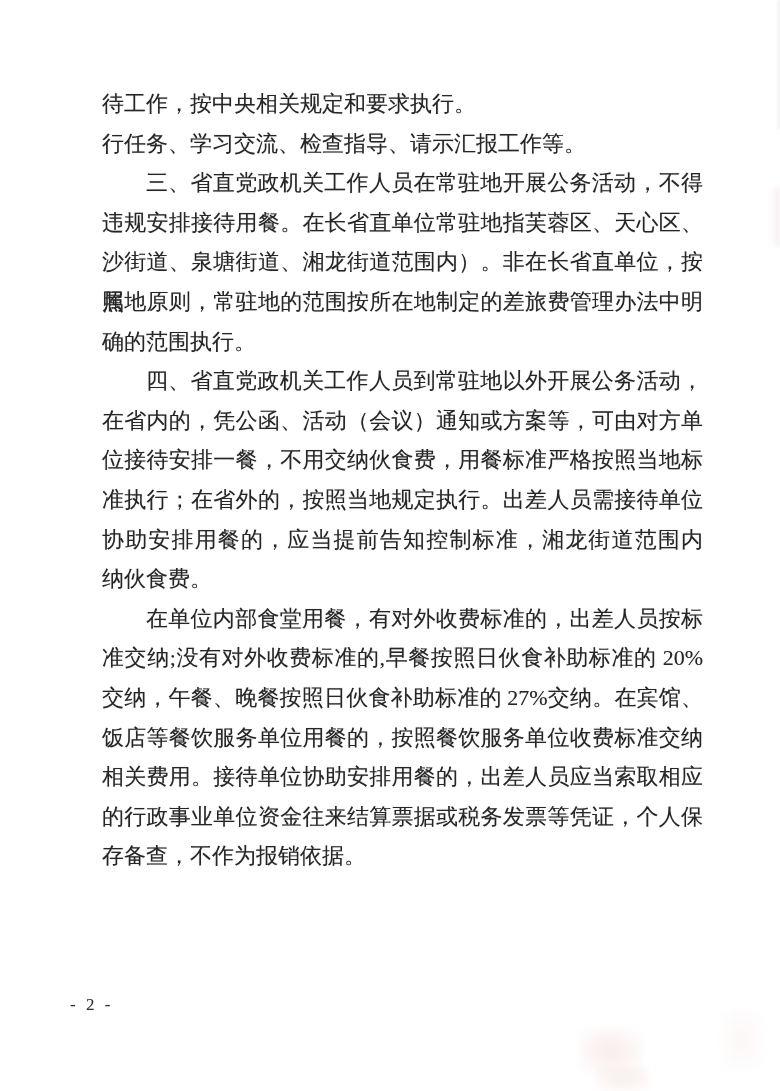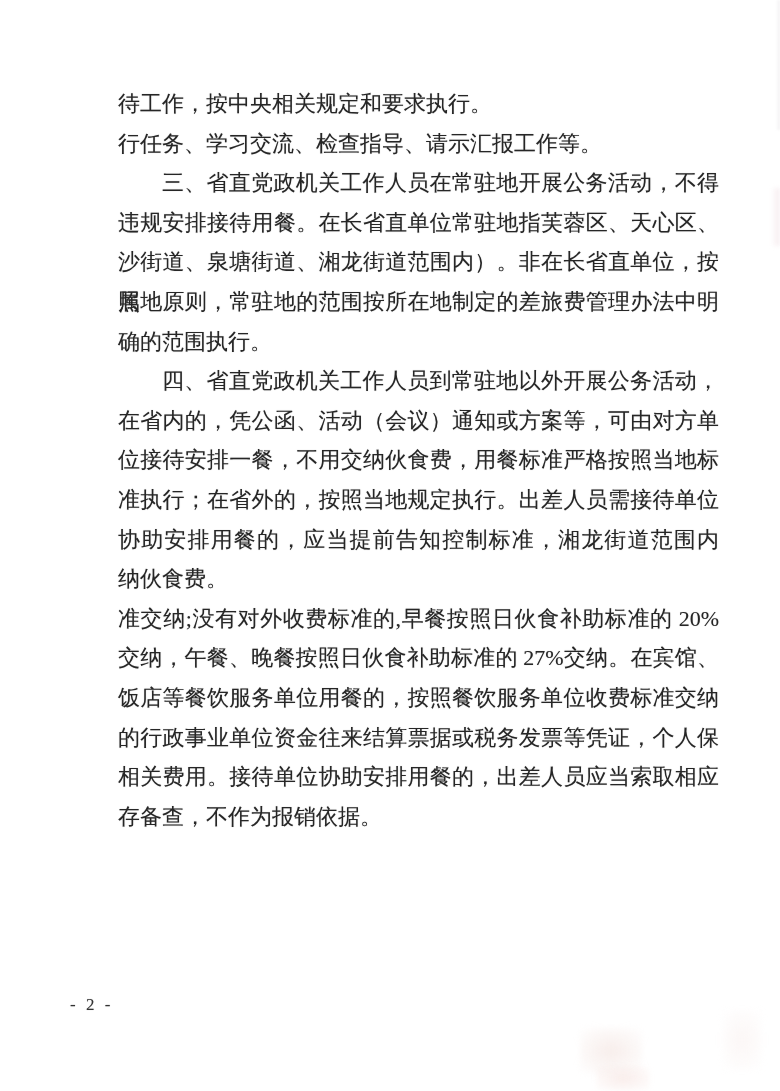--- a/index.html
+++ b/index.html
@@ -11,21 +11,21 @@
     position: relative;
     width: 780px;
     height: 1091px;
     background: #ffffff;
     overflow: hidden;
     font-family: "Liberation Serif", "DejaVu Serif", serif;
   }
   
   .textblock {
     position: absolute;
-    left: 118px;
+    left: 102px;
     top: 84px;
     width: 601px;
     font-size: 22px;
     line-height: 39.6px;
     color: #262626;
     text-shadow: 0 0 1px rgba(40,40,40,0.35);
     letter-spacing: 0;
   }
   .line {
     text-align: justify;
@@ -108,25 +108,26 @@
     <div class="line">违规安排接待用餐。在长省直单位常驻地指芙蓉区、天心区、</div>
     <div class="line">沙街道、泉塘街道、湘龙街道范围内）。非在长省直单位，按照</div>
     <div class="line">属地原则，常驻地的范围按所在地制定的差旅费管理办法中明</div>
     <div class="line end">确的范围执行。</div>
     <div class="line ind">四、省直党政机关工作人员到常驻地以外开展公务活动，</div>
     <div class="line">在省内的，凭公函、活动（会议）通知或方案等，可由对方单</div>
     <div class="line">位接待安排一餐，不用交纳伙食费，用餐标准严格按照当地标</div>
     <div class="line">准执行；在省外的，按照当地规定执行。出差人员需接待单位</div>
     <div class="line">协助安排用餐的，应当提前告知控制标准，湘龙街道范围内</div>
     <div class="line end">纳伙食费。</div>
+    <div class="line ind">在单位内部食堂用餐，有对外收费标准的，出差人员按标</div>
     <div class="line">准交纳;没有对外收费标准的,早餐按照日伙食补助标准的 20%</div>
     <div class="line">交纳，午餐、晚餐按照日伙食补助标准的 27%交纳。在宾馆、</div>
     <div class="line">饭店等餐饮服务单位用餐的，按照餐饮服务单位收费标准交纳</div>
+    <div class="line">相关费用。接待单位协助安排用餐的，出差人员应当索取相应</div>
     <div class="line">的行政事业单位资金往来结算票据或税务发票等凭证，个人保</div>
-    <div class="line">相关费用。接待单位协助安排用餐的，出差人员应当索取相应</div>
     <div class="line end">存备查，不作为报销依据。</div>
   </div>
 
   <div class="pagenum">- 2 -</div>
 
   <div class="artifact-right-edge"></div>
   <div class="artifact-right-band"></div>
   <div class="artifact-smudge-1"></div>
   <div class="artifact-smudge-2"></div>
   <div class="artifact-smudge-3"></div>

